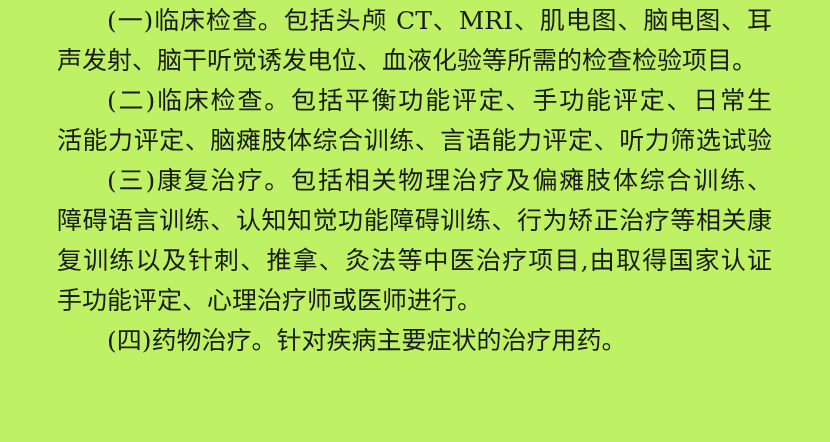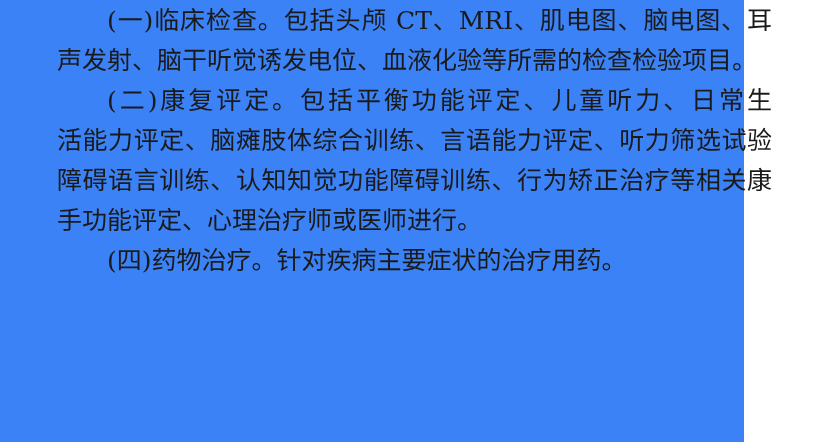--- a/index.html
+++ b/index.html
@@ -5,23 +5,23 @@
   html, body {
     margin: 0;
     padding: 0;
     width: 830px;
     height: 442px;
     background: #ffffff;
     overflow: hidden;
   }
   .page {
     position: relative;
-    width: 744px;
+    width: 830px;
     height: 442px;
-    background: #3b82f6;
+    background: #bef264;
   }
   .doc {
     position: absolute;
     left: 57px;
     top: 1px;
     width: 715px;
     font-family: "DejaVu Serif", "Liberation Serif", serif;
     color: #1a1a1a;
   }
   .para {
@@ -50,24 +50,26 @@
 </head>
 <body>
 
 <div class="page">
   <div class="doc" id="doc-body" style="color: rgb(26, 26, 26);">
       <p class="para">
         <span class="line indent fill">(一)临床检查。包括头颅 CT、MRI、肌电图、脑电图、耳</span>
         <span class="line endline">声发射、脑干听觉诱发电位、血液化验等所需的检查检验项目。</span>
       </p>
       <p class="para">
-        <span class="line indent fill">(二)康复评定。包括平衡功能评定、儿童听力、日常生</span>
+        <span class="line indent fill">(二)临床检查。包括平衡功能评定、手功能评定、日常生</span>
         <span class="line fill">活能力评定、脑瘫肢体综合训练、言语能力评定、听力筛选试验</span>
       </p>
       <p class="para">
+        <span class="line indent fill">(三)康复治疗。包括相关物理治疗及偏瘫肢体综合训练、</span>
         <span class="line fill">障碍语言训练、认知知觉功能障碍训练、行为矫正治疗等相关康</span>
+        <span class="line fill">复训练以及针刺、推拿、灸法等中医治疗项目,由取得国家认证</span>
         <span class="line endline">手功能评定、心理治疗师或医师进行。</span>
       </p>
       <p class="para">
         <span class="line indent endline">(四)药物治疗。针对疾病主要症状的治疗用药。</span>
       </p>
     </div>
 </div>
 
 </body></html>

